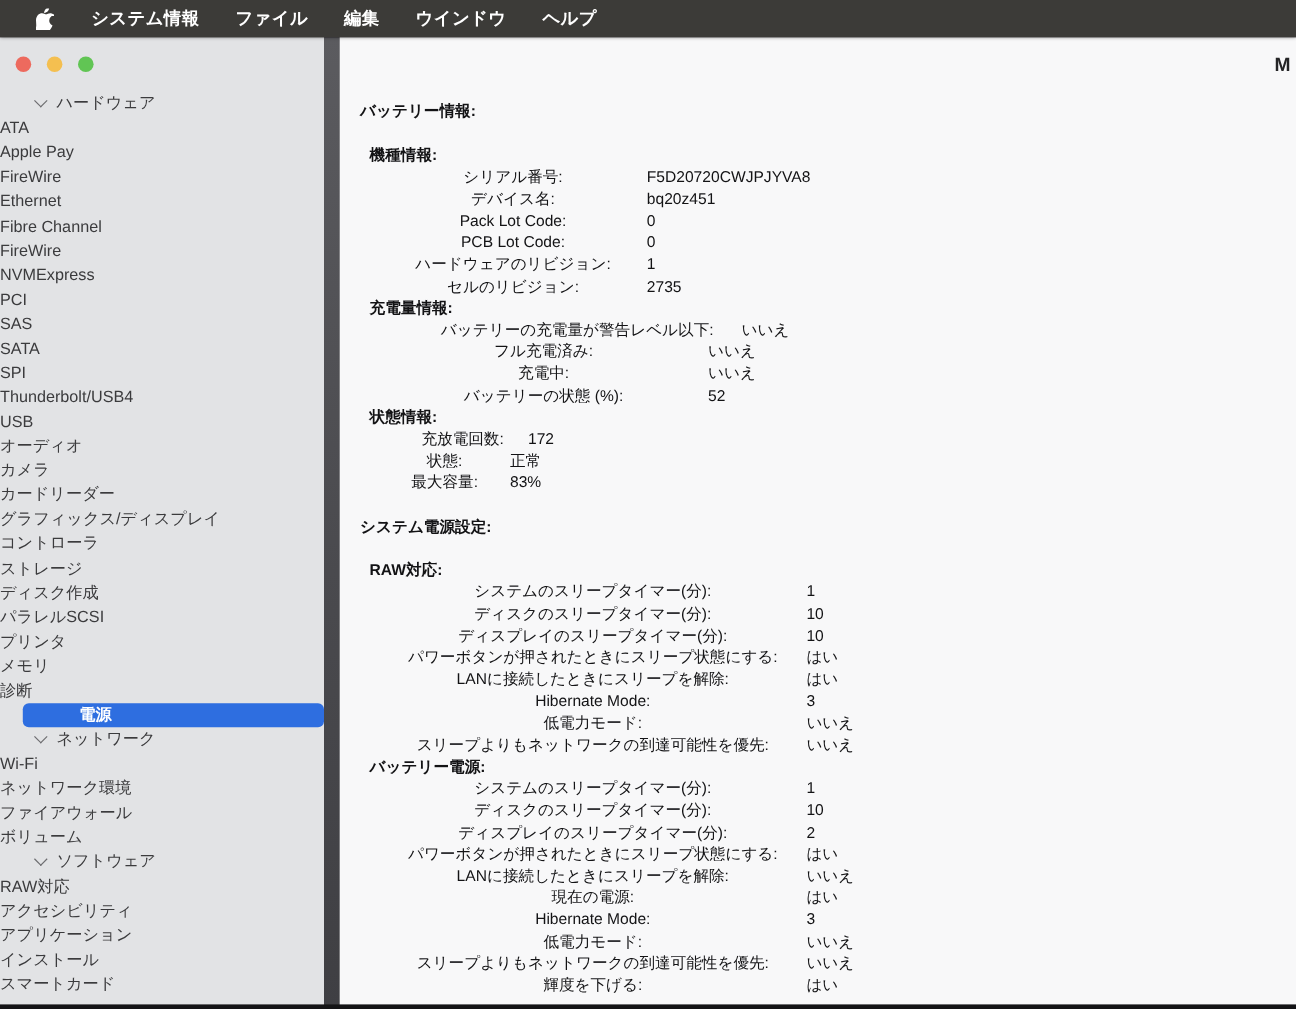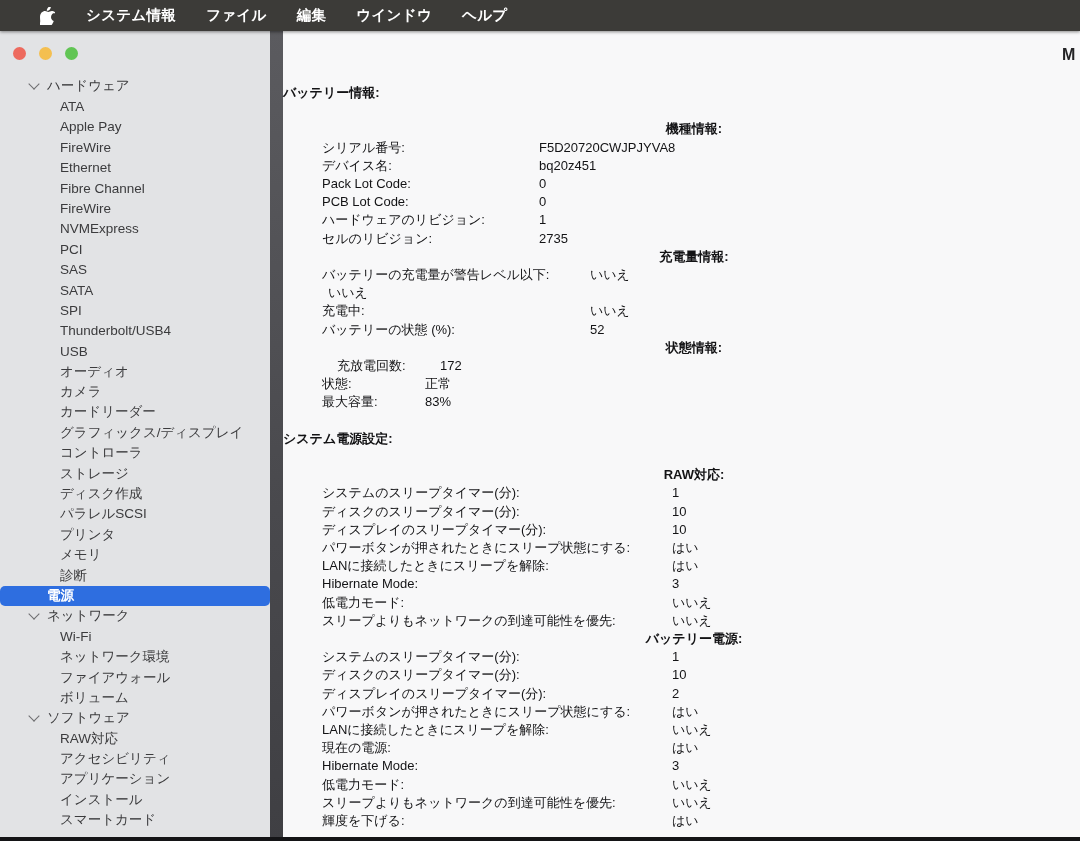--- a/index.html
+++ b/index.html
@@ -7,21 +7,21 @@
     width:1080px; height:841px; position:relative; overflow:hidden;
     background:#101012;
     font-family:"Liberation Sans","DejaVu Sans",sans-serif;
     -webkit-font-smoothing:antialiased;
   }
   
   .menubar {
     position:absolute; top:0; left:0; width:1080px; height:31px;
     background:var(--menubar-bg,#3c3b38);
     display:flex; align-items:center; gap:30px;
-    padding-left:40px; box-sizing:border-box;
+    padding-left:30px; box-sizing:border-box;
     color:#fff; font-size:14.5px;
     box-shadow:0 1px 3px rgba(0,0,0,.45);
     z-index:10;
   }
   .apple-logo { width:16px; height:19px; display:flex; align-items:center; }
   .apple-logo svg { width:15px; height:18px; fill:#ffffff; }
   .menu-item { white-space:nowrap; font-weight:600; letter-spacing:.3px; }
   .menu-item.app-name { font-weight:700; }
   
   .window { position:absolute; top:31px; left:0; width:1080px; height:810px; }
@@ -36,48 +36,48 @@
   .nav-row {
     height:20.4px; display:flex; align-items:center;
     font-size:13.5px; color:#3b3b3d; white-space:nowrap; overflow:hidden;
   }
   .nav-row.section { padding-left:30px; gap:9px; font-weight:400; }
   .chev {
     width:7px; height:7px; flex:none;
     border-right:1.7px solid #6d6d70; border-bottom:1.7px solid #6d6d70;
     transform:rotate(45deg); margin-top:-4px;
   }
-  .nav-row.item { padding-left:60px; }
+  .nav-row.item { }
   .nav-row.item.selected {
     background:var(--sel-bg,#2e6ee0); color:#fff;
-    border-radius:5px; margin-left:0; margin-right:0;
+    border-radius:5px; margin-left:19px; margin-right:0;
     padding-left:47px; font-weight:600;
   }
   
   .pane-divider {
     position:absolute; left:270px; top:0; width:13px; height:100%;
     background:linear-gradient(180deg,#5b5b5f 0%,#4a4a4e 55%,#3f3f43 100%);
   }
   
   .content {
     position:absolute; left:283px; top:0; width:797px; height:100%;
     background:#f8f8f9;
   }
   .title-partial {
     position:absolute; top:15px; left:779px; width:18px; height:22px;
     overflow:hidden; font-size:16px; font-weight:600; color:#242426;
   }
   .report {
     position:absolute; top:53px; left:0; width:100%;
     font-size:13px; line-height:18.2px; color:#131315;
   }
-  .r-title   { padding-left:0; font-weight:700; }
-  .r-section { padding-left:25px; font-weight:700;text-align:center; }
+  .r-title   { padding-left:17px; font-weight:700; }
+  .r-section { padding-left:25px; font-weight:700; }
   .r-blank   { height:18.2px; }
-  .r-row     { padding-left:39px; display:flex; white-space:nowrap; }
+  .r-row     { padding-left:39px; display:flex; white-space:nowrap;text-align:center; }
   .r-row .lbl { flex:none; }
   .r-row .val { flex:none; padding-left:6px; }
   
   .bottom-edge {
     position:absolute; bottom:0; left:0; width:100%; height:4px;
     background:#141416; z-index:11;
   }
 </style>
 </head>
 <body style="--menubar-bg: #3c3b38; --sidebar-bg: #e2e3e5; --sel-bg: #2e6ee0;">
@@ -249,24 +249,25 @@
         <div class="r-row">
           <span class="lbl" style="min-width: 211px;">ハードウェアのリビジョン:</span>
           <span class="val">1</span>
         </div>
         <div class="r-row">
           <span class="lbl" style="min-width: 211px;">セルのリビジョン:</span>
           <span class="val">2735</span>
         </div>
         <div class="r-section">充電量情報:</div>
         <div class="r-row">
-          <span class="lbl" style="min-width: 262px;">バッテリーの充電量が警告レベル以下:</span>
-          <span class="val">いいえ</span>
-        </div>
-        <div class="r-row">
+          <span class="lbl" style="min-width: 262px; margin-left: 28px;">バッテリーの充電量が警告レベル以下:</span>
+          <span class="val">いいえ</span>
+        </div>
+        <div class="r-row">
+          <span class="lbl" style="min-width: 262px;">フル充電済み:</span>
           <span class="val">いいえ</span>
         </div>
         <div class="r-row">
           <span class="lbl" style="min-width: 262px;">充電中:</span>
           <span class="val">いいえ</span>
         </div>
         <div class="r-row">
           <span class="lbl" style="min-width: 262px;">バッテリーの状態 (%):</span>
           <span class="val">52</span>
         </div>

